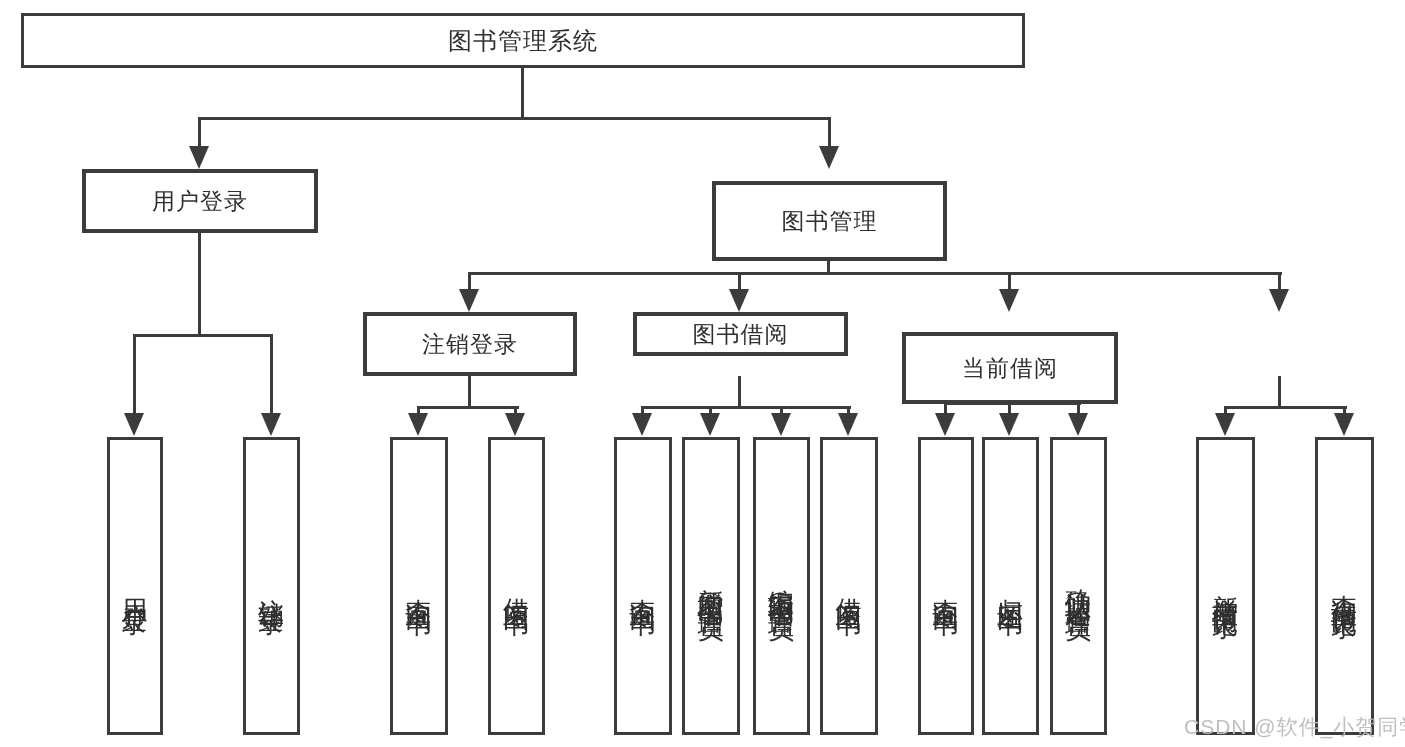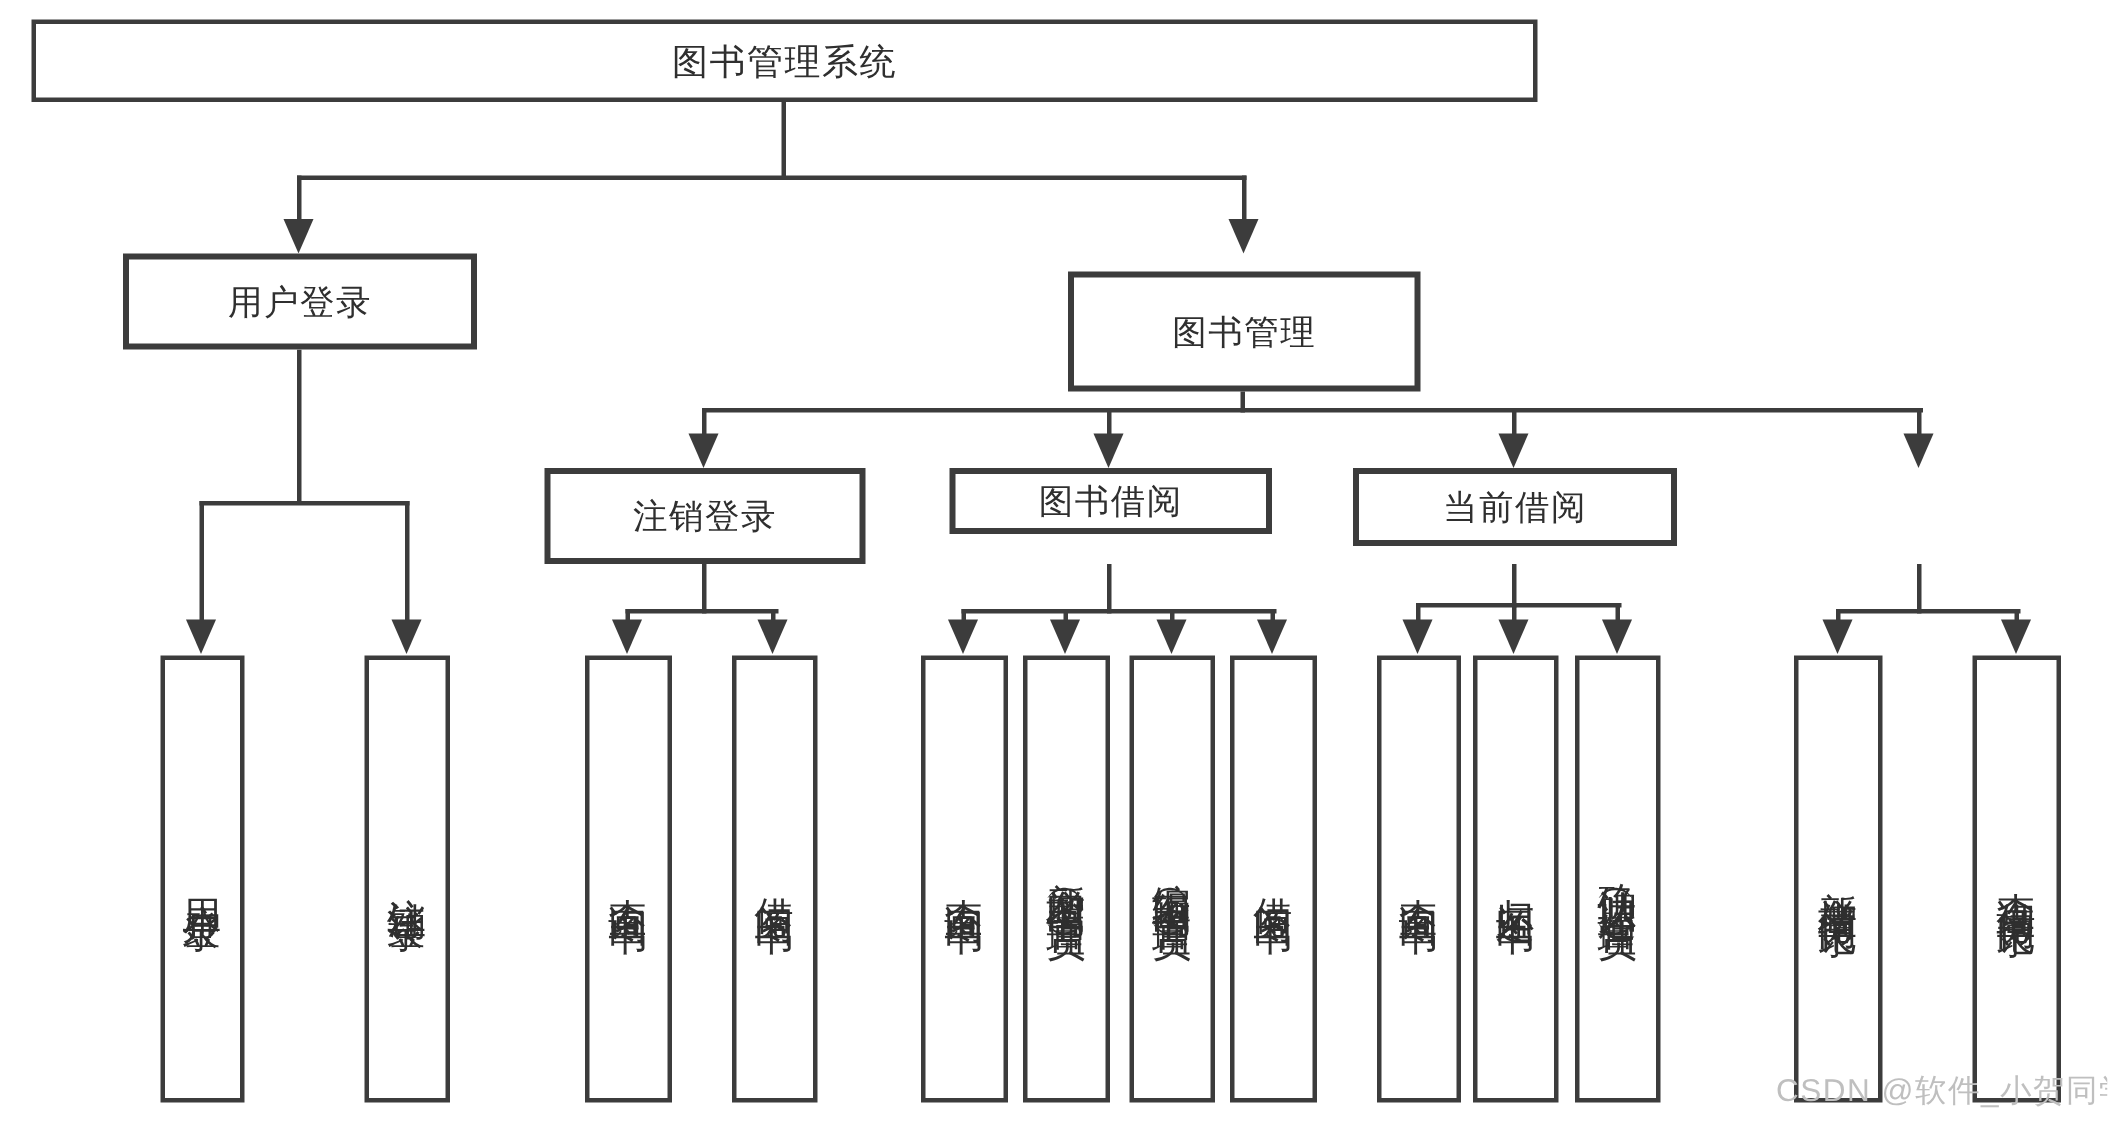--- a/index.html
+++ b/index.html
@@ -95,21 +95,21 @@
   <div class="arrow" style="left:999px; top:289px;"></div>
   <div class="vline" style="left:1278px; top:272px; height:20px;"></div>
   <div class="arrow" style="left:1269px; top:289px;"></div>
 
   <div class="box lvl" style="left:363px; top:312px; width:214px; height:64px;">
     <span class="hlabel">注销登录</span>
   </div>
   <div class="box lvl" style="left:633px; top:312px; width:215px; height:44px;">
     <span class="hlabel">图书借阅</span>
   </div>
-  <div class="box lvl" style="left:902px; top:312px; width:216px; height:52px;">
+  <div class="box lvl" style="left:902px; top:332px; width:216px; height:72px;">
     <span class="hlabel">当前借阅</span>
   </div>
 
   <div class="vline" style="left:468px; top:376px; height:33px;"></div>
   <div class="hline" style="left:417px; top:406px; width:102px;"></div>
   <div class="vline" style="left:417px; top:406px; height:10px;"></div>
   <div class="arrow" style="left:408px; top:413px;"></div>
   <div class="vline" style="left:514px; top:406px; height:10px;"></div>
   <div class="arrow" style="left:505px; top:413px;"></div>
 

